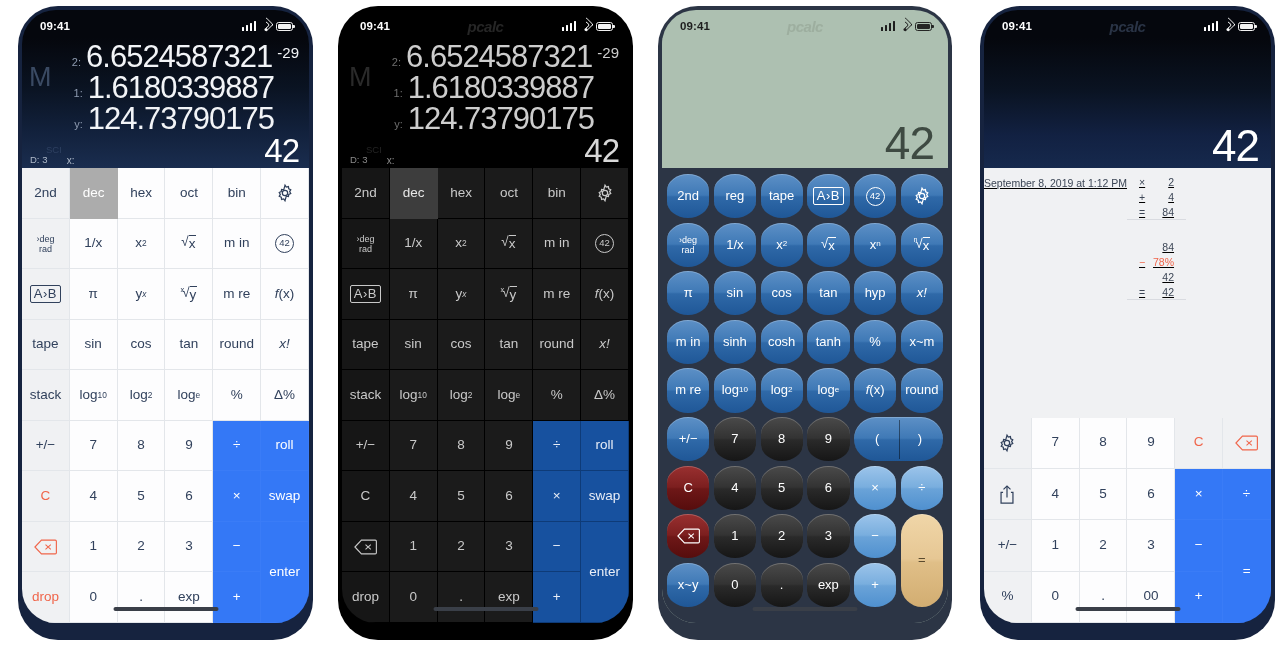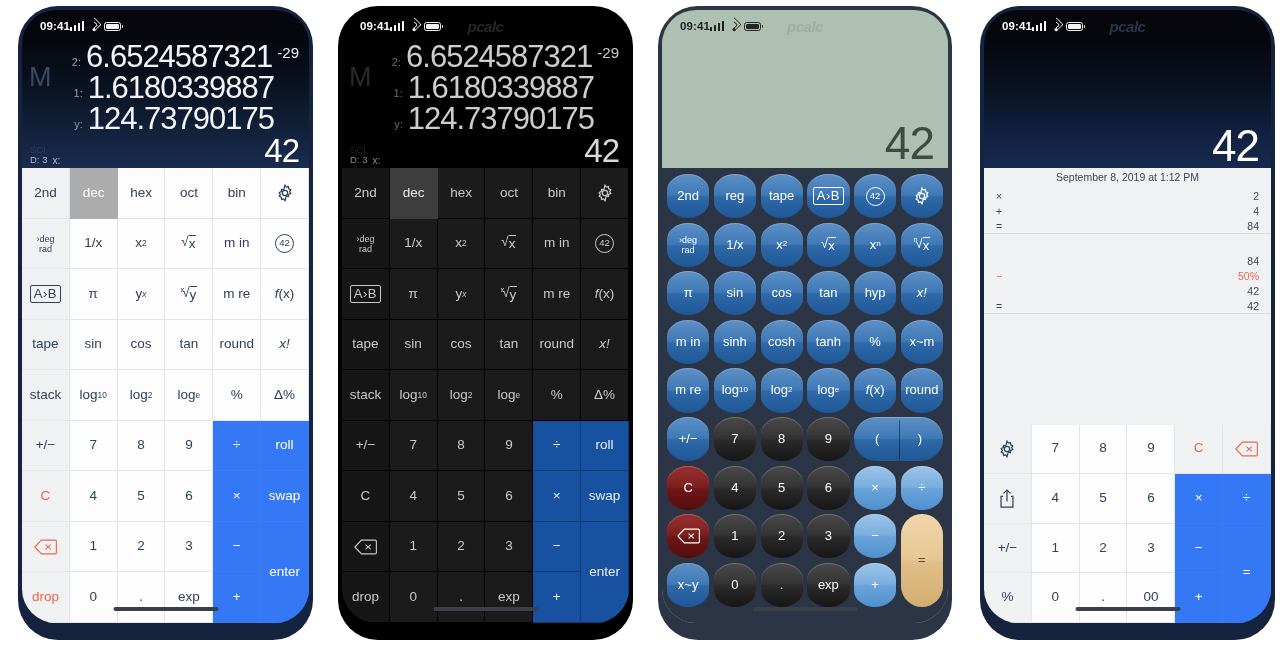--- a/index.html
+++ b/index.html
@@ -23,21 +23,21 @@
   .s1{ left:22px; top:10px; width:287px; height:613px; border-radius:34px; }
   .s2{ left:22px; top:10px; width:287px; height:613px; border-radius:34px; }
   .s3{ left:22px; top:10px; width:286px; height:613px; border-radius:34px; }
   .s4{ left:14px; top:10px; width:287px; height:613px; border-radius:34px; }
 
   .homebar{ position:absolute; bottom:12px; left:50%; transform:translateX(-50%);
     width:105px; height:4px; border-radius:3px; background:#3a3f48; }
 
   
   .statusbar{ position:relative; height:28px; flex:0 0 28px; display:flex; align-items:center;
-    padding:4px 16px 0 18px; z-index:5; }
+    justify-content:space-between; padding:4px 16px 0 18px; z-index:5; }
   .st-time{ font-size:11.5px; font-weight:bold; letter-spacing:.1px; }
   .st-right{ display:flex; align-items:center; gap:4px; }
   .bars{ display:flex; align-items:flex-end; gap:1.5px; height:9px; }
   .bars i{ display:block; width:2.5px; border-radius:.5px; background:currentColor; }
   .bars i:nth-child(1){height:3.5px} .bars i:nth-child(2){height:5.5px}
   .bars i:nth-child(3){height:7.5px} .bars i:nth-child(4){height:9.5px}
   .wifi{ width:12px; height:9px; position:relative; }
   .wifi b{ position:absolute; left:50%; bottom:0; transform:translateX(-50%);
     border-radius:50%; background:currentColor; width:3px; height:3px; }
   .wifi s{ position:absolute; left:50%; transform:translateX(-50%) rotate(45deg);
@@ -64,21 +64,21 @@
   .stackrow{ display:flex; align-items:flex-end; justify-content:flex-end; gap:5px;
     line-height:1.0; }
   .lbl{ font-size:11px; color:#8e9bb0; padding-bottom:4px; }
   .lbl.dk{ color:#6e6e6e; }
   .val{ font-size:31px; color:#f2f4f7; letter-spacing:-1px; font-weight:300; }
   .val.dk{ color:#cdcdcd; }
   .exp{ font-size:15px; color:#f2f4f7; align-self:flex-start; padding-top:4px; }
   .exp.dk{ color:#cdcdcd; }
   .footrow{ display:flex; align-items:flex-end; justify-content:space-between; padding-top:1px;}
   .modes{ font-size:9.5px; line-height:1.15; }
-  .sci{ color:#2e4061; } .sci.dk{ color:#242424; }
+  .sci{ color:#2e4061;margin-left:16px; } .sci.dk{ color:#242424; }
   .dmode{ color:#aeb9c9; } .dmode.dk{ color:#8a8a8a; }
   .xlbl{ font-size:10px; color:#aeb9c9; } .xlbl.dk{ color:#8a8a8a; }
   .bigval{ font-size:33px; color:#fff; font-weight:300; letter-spacing:-1px; line-height:.95; }
   .bigval.dk{ color:#d8d8d8; }
 
   
   .keys{ flex:1 1 auto; display:grid; }
   .key{ display:flex; align-items:center; justify-content:center; position:relative;
     font-size:13.5px; text-align:center; line-height:1.1; }
   .k-light{ background:#fdfdfe; color:#31415c; border-right:.6px solid #e3e6ea;
@@ -123,22 +123,22 @@
   .rk.red{ background:linear-gradient(180deg,#9a3030 0%, #7c1f1f 48%, #6e1717 52%, #560d0d 100%); }
   .rk.tan{ background:linear-gradient(180deg,#f0d6a8 0%, #e6c794 48%, #e0bf88 52%, #d2ad71 100%);
      color:#5a4a2e; border-radius:40px; }
   .rk.paren{ border-radius:40px; }
   .rk.paren .divider{ position:absolute; left:50%; top:6%; bottom:6%; width:1px;
     background:rgba(0,0,0,.45); }
   .rk.paren .lp{ position:absolute; left:26%; top:50%; transform:translate(-50%,-50%); }
   .rk.paren .rp{ position:absolute; left:74%; top:50%; transform:translate(-50%,-50%); }
 
   
-  .tape{ flex:1 1 auto; background:#f0f1f3; display:flex; flex-direction:column;
-    overflow:hidden; }
+  .tape{ flex:1 1 auto; background:#f0f1f3; display:flex; flex-direction:row;
+    padding-top:6px; overflow:hidden;text-decoration:underline; }
   .tape-date{ text-align:center; font-size:10.5px; color:#3c4656; padding:3px 0 5px; }
   .trow{ display:flex; justify-content:space-between; align-items:center;
     padding:1.5px 12px; font-size:10.5px; color:#3c4656; }
   .trow.rule{ border-bottom:.7px solid #d9dbe0; }
   .trow .op{ min-width:14px; }
   .trow.red{ color:#f0654a; }
   .tgap{ height:19px; }
   .tfill{ flex:1 1 auto; }
 </style>
 </head>
@@ -591,21 +591,21 @@
               <div class="op">=</div>
               <div>84</div>
             </div>
             <div class="tgap"></div>
             <div class="trow">
               <div class="op"></div>
               <div>84</div>
             </div>
             <div class="trow red">
               <div class="op">−</div>
-              <div>50%</div>
+              <div>78%</div>
             </div>
             <div class="trow">
               <div class="op"></div>
               <div>42</div>
             </div>
             <div class="trow rule">
               <div class="op">=</div>
               <div>42</div>
             </div>
           </div>

